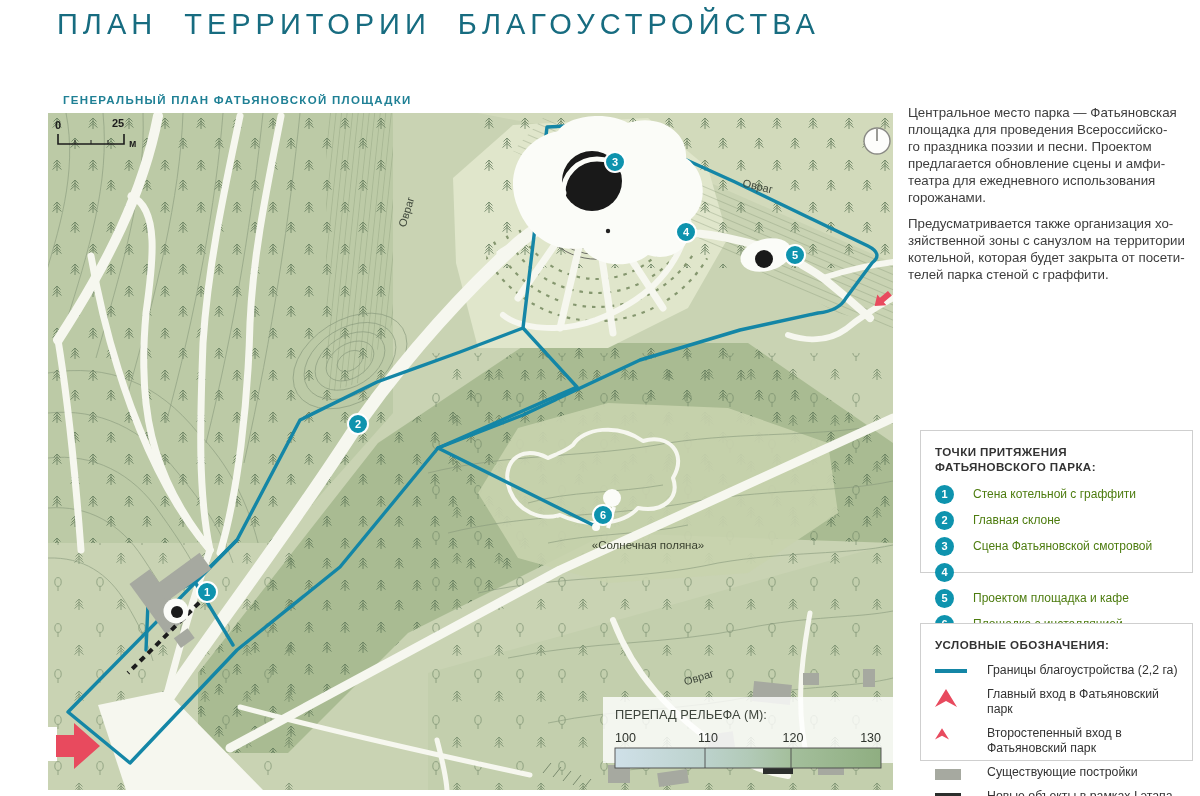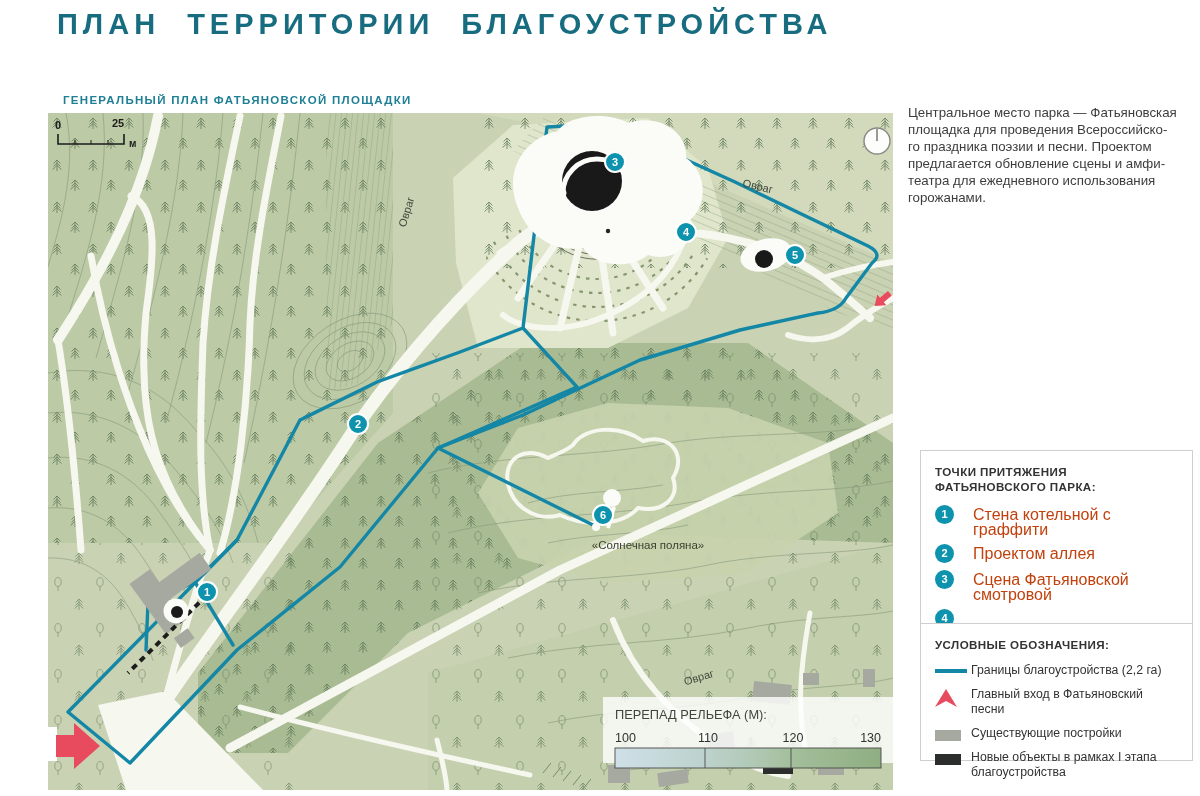--- a/index.html
+++ b/index.html
@@ -1,29 +1,29 @@
 <!DOCTYPE html>
 <html><head>
 <meta charset="utf-8">
 <style>
   html,body{margin:0;padding:0;background:#ffffff;}
   body{width:1200px;height:796px;position:relative;font-family:"Liberation Sans","DejaVu Sans",sans-serif;overflow:hidden;}
-  .page-title{position:absolute;left:57px;top:8px;font-size:29px;font-weight:bold;letter-spacing:5px;word-spacing:14px;color:#176c80;}
+  .page-title{position:absolute;left:57px;top:8px;font-size:29px;font-weight:normal;letter-spacing:5px;word-spacing:14px;color:#176c80;}
   .subtitle{position:absolute;left:63px;top:94px;font-size:11.5px;font-weight:bold;letter-spacing:1.3px;color:#1f8095;}
   .map-wrap{position:absolute;left:48px;top:113px;width:845px;height:677px;}
   .right-col{position:absolute;left:908px;top:104px;width:284px;color:#3d3d3d;font-size:13.3px;line-height:17px;}
   .right-col p{margin:0 0 9px 0;white-space:pre-line;}
   .panel{position:absolute;left:920px;width:273px;border:1px solid #cfcfcf;box-sizing:border-box;padding:13px 14px;background:#fff;}
-  .panel-attractions{top:450px;height:189px;}
+  .panel-attractions{top:430px;height:143px;}
   .panel-legend{top:623px;height:138px;}
   .panel-title{font-size:11.6px;font-weight:bold;color:#333;letter-spacing:.4px;line-height:15px;white-space:pre-line;margin-bottom:11px;}
   .attr-item{display:flex;align-items:flex-start;margin-bottom:7px;}
   .badge{flex:0 0 19px;width:19px;height:19px;border-radius:50%;background:#0e93ae;color:#fff;font-size:11px;font-weight:bold;text-align:center;line-height:19px;margin-right:19px;}
-  .attr-label{font-size:16px;line-height:15px;color:#c2410c;padding-top:2px;}
-  .leg-item{display:flex;align-items:flex-start;margin-bottom:9px;}
+  .attr-label{font-size:12px;line-height:15px;color:#4d7c0f;padding-top:2px;}
+  .leg-item{display:flex;align-items:flex-start;margin-bottom:9px;gap:16px;}
   .leg-sym{flex:0 0 36px;display:flex;justify-content:flex-start;padding-top:2px;}
   .leg-label{font-size:12.3px;line-height:15px;color:#333;}
   .sym-line{width:32px;height:4px;background:#1486a6;margin-top:4px;}
   svg text{font-family:"Liberation Sans","DejaVu Sans",sans-serif;}
 </style>
 </head>
 <body>
 
 <div class="page-title">ПЛАН ТЕРРИТОРИИ БЛАГОУСТРОЙСТВА</div>
 <div class="subtitle">ГЕНЕРАЛЬНЫЙ ПЛАН ФАТЬЯНОВСКОЙ ПЛОЩАДКИ</div>
@@ -284,32 +284,36 @@
 </svg>
 </div>
 
 <div class="right-col">
   <p>Центральное место парка — Фатьяновская
 площадка для проведения Всероссийско-
 го праздника поэзии и песни. Проектом
 предлагается обновление сцены и амфи-
 театра для ежедневного использования
 горожанами.</p>
+  <p>Предусматривается также организация хо-
+зяйственной зоны с санузлом на территории
+котельной, которая будет закрыта от посети-
+телей парка стеной с граффити.</p>
 </div>
 
 <div class="panel panel-attractions">
   <div class="panel-title">ТОЧКИ ПРИТЯЖЕНИЯ
 ФАТЬЯНОВСКОГО ПАРКА:</div>
   <div class="attr-item">
     <div class="badge">1</div>
     <div class="attr-label">Стена котельной с граффити</div>
   </div>
   <div class="attr-item">
     <div class="badge">2</div>
-    <div class="attr-label">Проектом аллея</div>
+    <div class="attr-label">Главная склоне</div>
   </div>
   <div class="attr-item">
     <div class="badge">3</div>
     <div class="attr-label">Сцена Фатьяновской смотровой</div>
   </div>
   <div class="attr-item">
     <div class="badge">4</div>
   </div>
   <div class="attr-item">
     <div class="badge">5</div>
@@ -328,21 +332,29 @@
         <div class="sym-line"></div>
       </div>
     <div class="leg-label">Границы благоустройства (2,2 га)</div>
   </div>
   <div class="leg-item">
     <div class="leg-sym">
       <svg width="22" height="20" viewBox="0 0 22 20">
           <polygon points="11,0 22,18 11,12 0,18" fill="#e84a5e"></polygon>
         </svg>
     </div>
-    <div class="leg-label">Главный вход в Фатьяновский песни</div>
+    <div class="leg-label">Главный вход в Фатьяновский парк</div>
+  </div>
+  <div class="leg-item">
+    <div class="leg-sym">
+      <svg width="14" height="13" viewBox="0 0 22 20">
+          <polygon points="11,0 22,18 11,12 0,18" fill="#e84a5e"></polygon>
+        </svg>
+    </div>
+    <div class="leg-label">Второстепенный вход в Фатьяновский парк</div>
   </div>
   <div class="leg-item">
     <div class="leg-sym">
         <div style="width:26px;height:11px;background:#a6a9a0;margin-top:2px;"></div>
       </div>
     <div class="leg-label">Существующие постройки</div>
   </div>
   <div class="leg-item">
     <div class="leg-sym">
         <div style="width:26px;height:11px;background:#2b2e2c;margin-top:2px;"></div>

